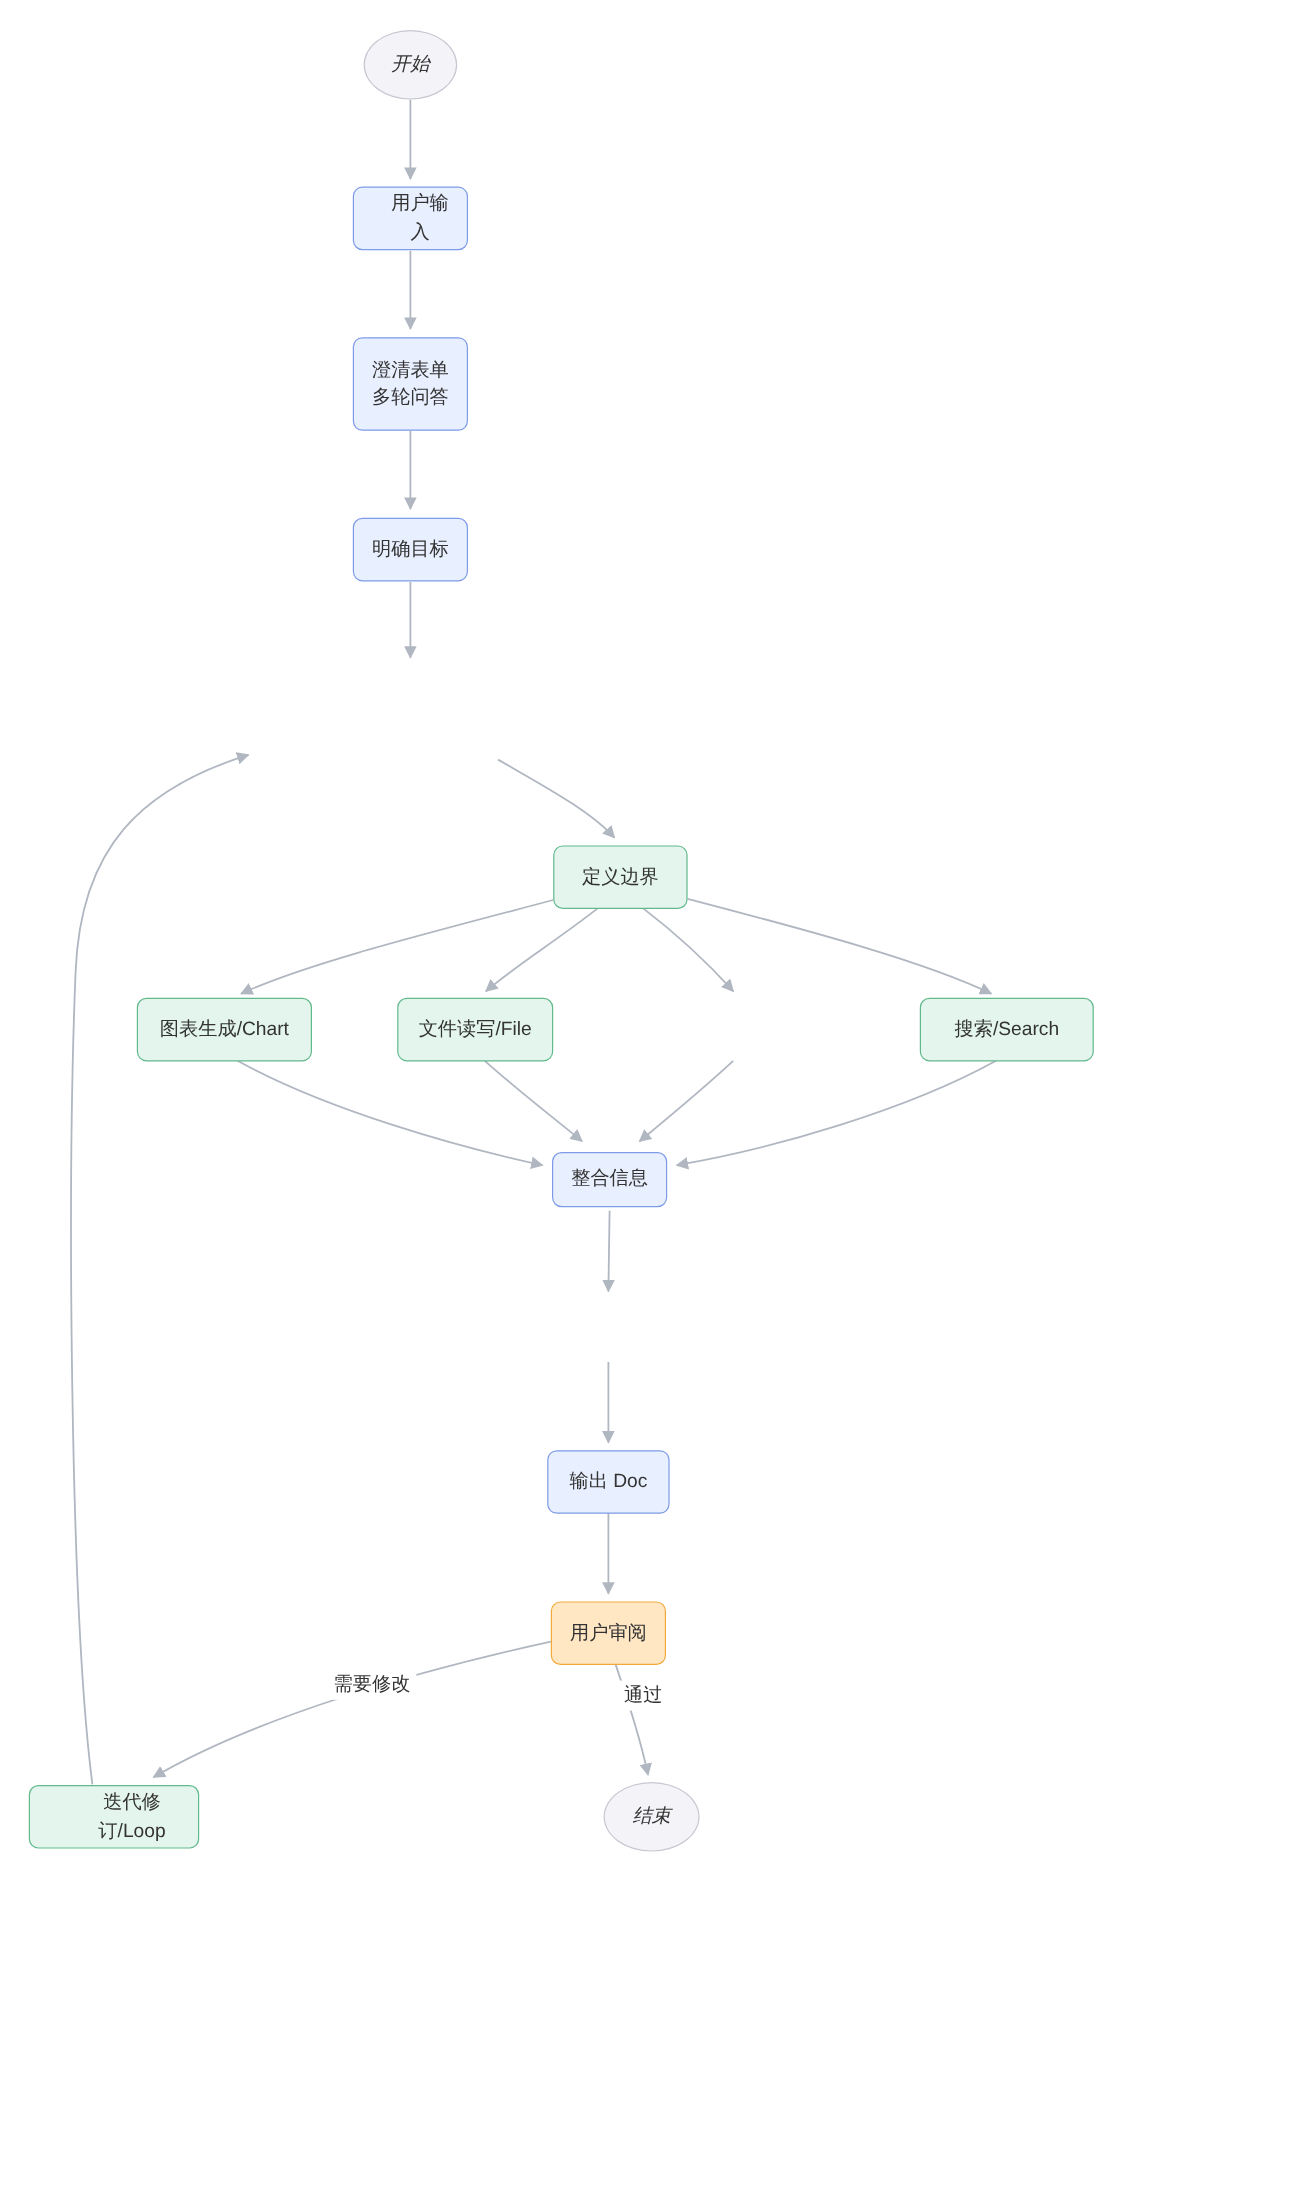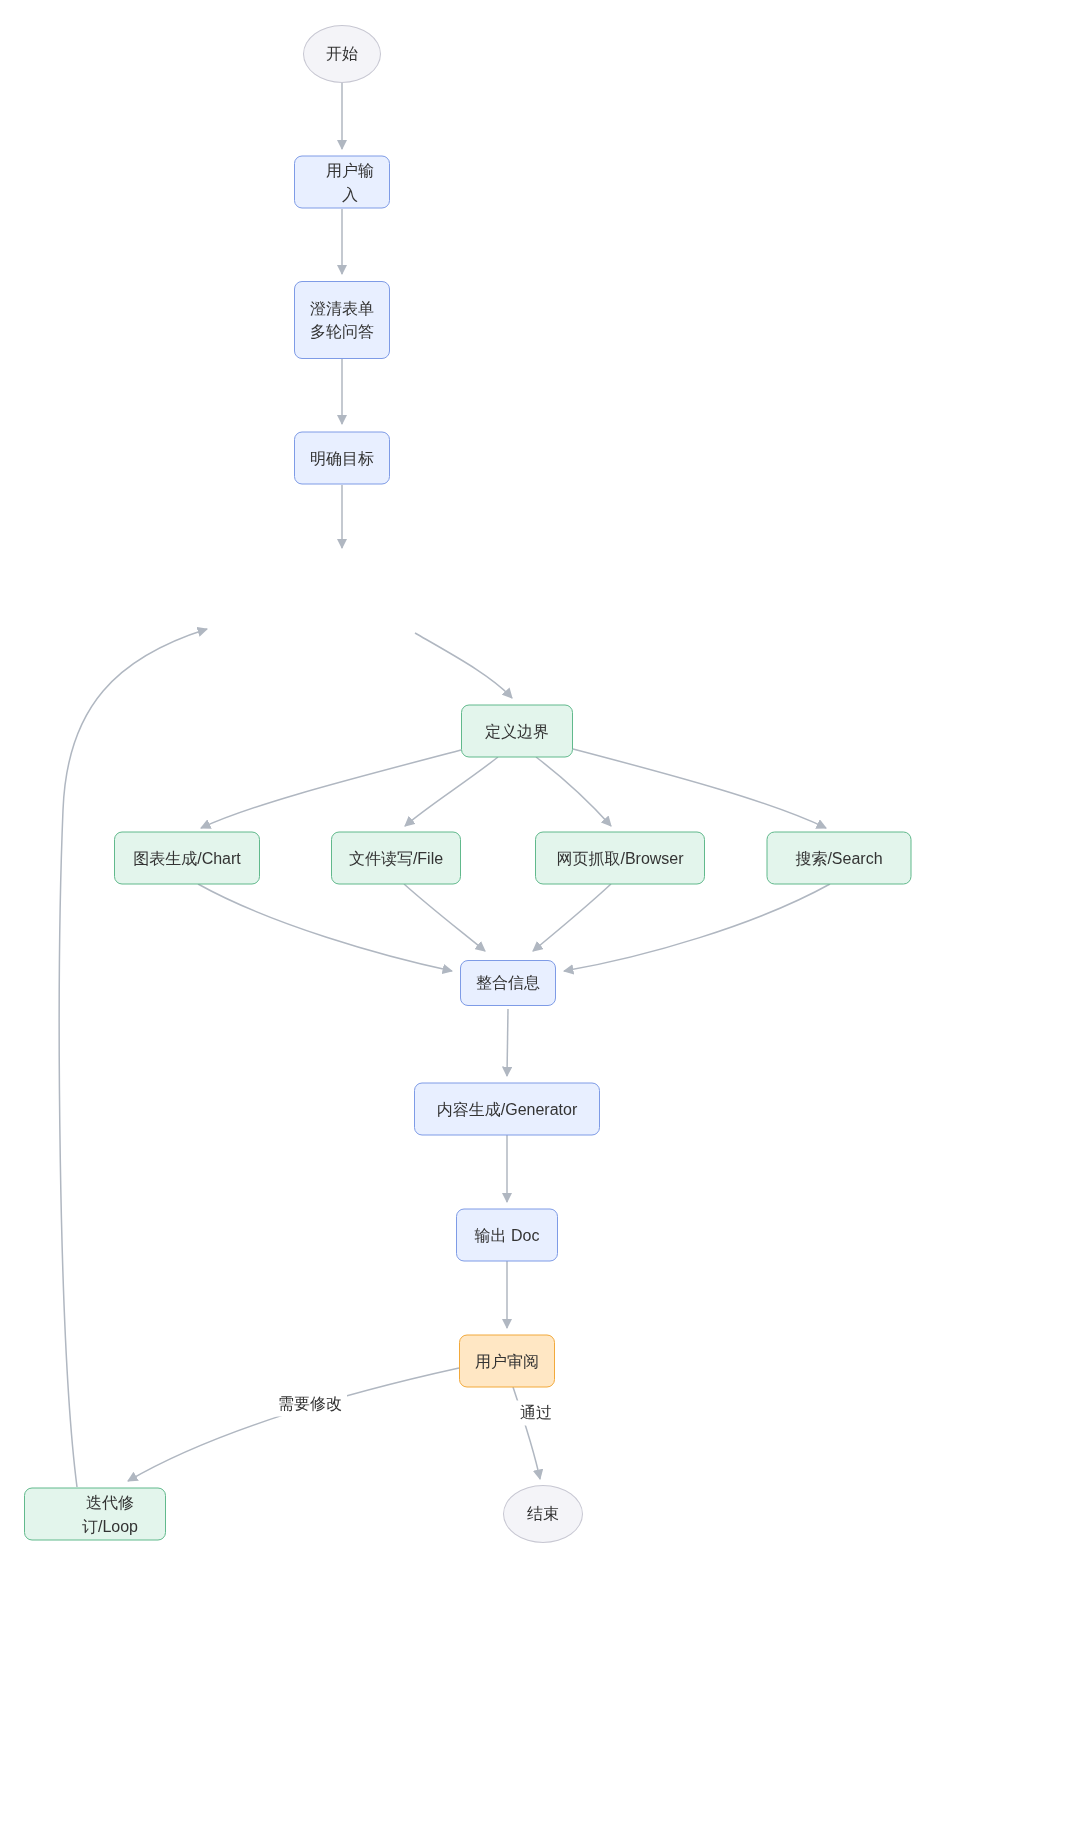--- a/index.html
+++ b/index.html
@@ -39,21 +39,21 @@
     text-align: center;
     box-sizing: border-box;
     border: 1.3px solid;
     border-radius: 8px;
     padding: 4px 10px;
     font-size: 16px;
     color: var(--text, #333333);
     line-height: 1.45;
     white-space: pre-line;
   }
-  .node.circle { border-radius: 50%; }
+  .node.circle { border-radius: 50%; font-style: italic; }
   .node.neutral { background: var(--neutral-fill, #f4f4f8); border-color: var(--neutral-stroke, #c7c7d2); }
   .node.blue    { background: var(--blue-fill, #e8efff);   border-color: var(--blue-stroke, #7e9be6); }
   .node.orange  { background: var(--orange-fill, #ffe7c4); border-color: var(--orange-stroke, #f2a93b); }
   .node.green   { background: var(--green-fill, #e3f5ec);  border-color: var(--green-stroke, #61b98c); }
   .edge-label {
     position: absolute;
     transform: translate(-50%, -50%);
     background: #ffffff;
     padding: 2px 5px;
     font-size: 16px;
@@ -116,35 +116,29 @@
   </div>
 
   <div class="node green" style="left:187px; top:858px; width:146px; height:53px;">
     <span>图表生成/Chart</span>
   </div>
 
   <div class="node green" style="left:396px; top:858px; width:130px; height:53px;">
     <span>文件读写/File</span>
   </div>
 
-  <div class="node green" style="left:620px; top:858px; width:170px; height:53px;">
-    <span>网页抓取/Browser</span>
-  </div>
 
   <div class="node green" style="left:839px; top:858px; width:145px; height:53px;">
     <span>搜索/Search</span>
   </div>
 
   <div class="node blue" style="left:508px; top:983px; width:96px; height:46px;">
     <span>整合信息</span>
   </div>
 
-  <div class="node blue" style="left:507px; top:1109px; width:186px; height:53px;">
-    <span>内容生成/Generator</span>
-  </div>
 
   <div class="node blue" style="left:507px; top:1235px; width:102px; height:53px;">
     <span>输出 Doc</span>
   </div>
 
   <div class="node orange" style="left:507px; top:1361px; width:96px; height:53px;">
     <span>用户审阅</span>
   </div>
 
   <div class="node green" style="left:95px; top:1514px; width:142px; height:53px;padding-left:40px;">

